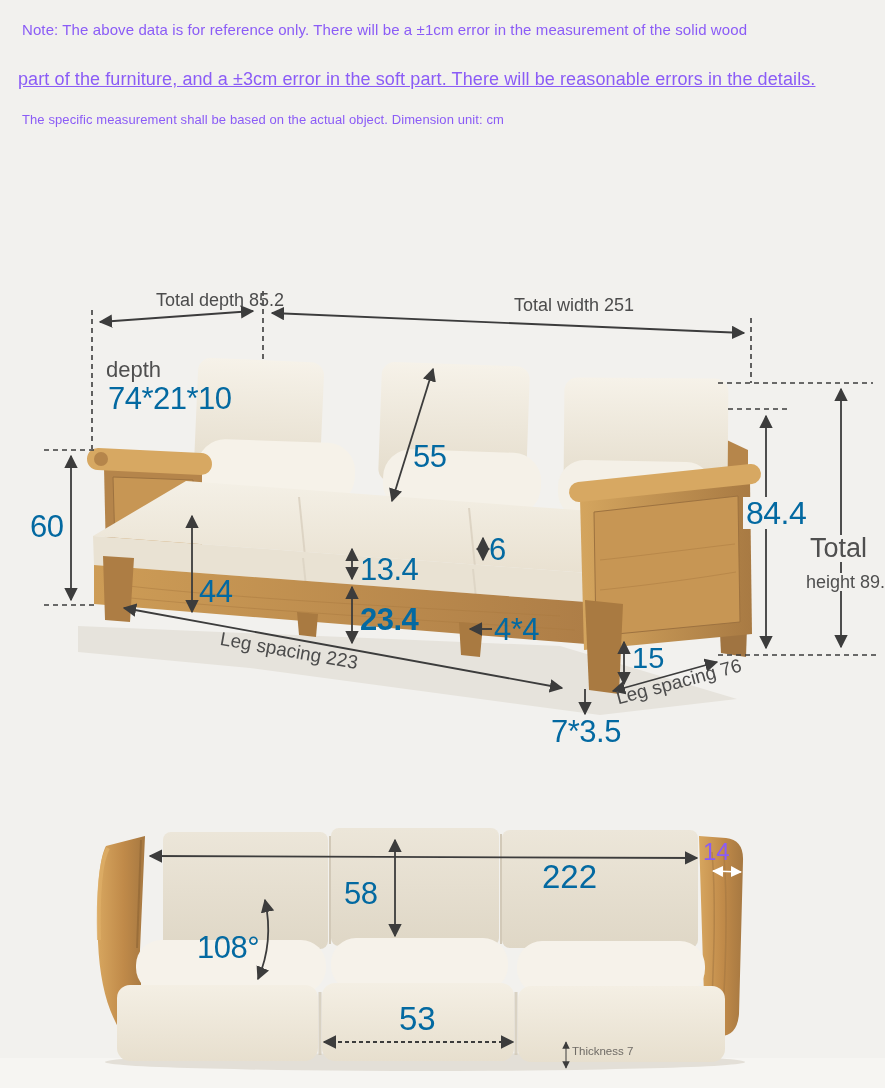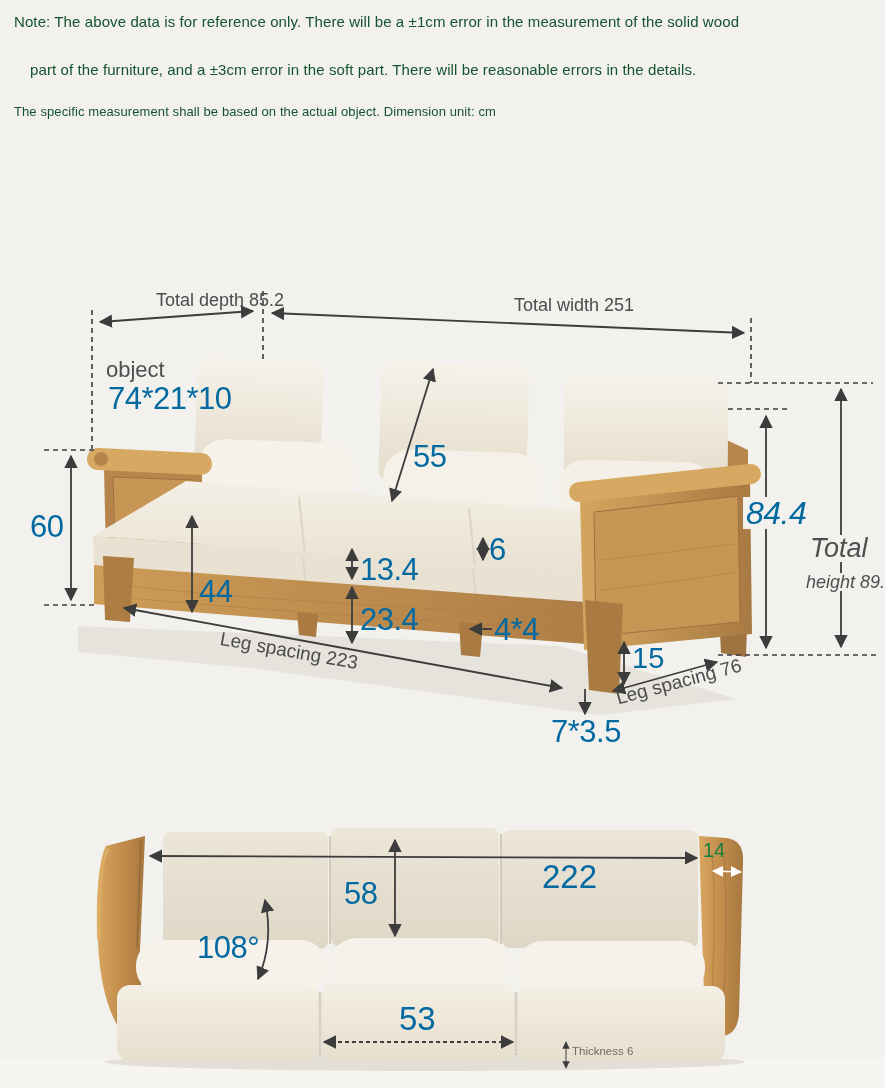--- a/index.html
+++ b/index.html
@@ -1,30 +1,30 @@
 <!DOCTYPE html>
 <html><head>
 <meta charset="utf-8">
 <style>
   html,body{margin:0;padding:0;}
   body{background:#e9e8e6;font-family:"Liberation Sans","DejaVu Sans",sans-serif;}
   .page{position:relative;width:885px;height:1088px;background:#f2f1ee;overflow:hidden;margin:0 auto;}
-  .notes p{margin:0;position:absolute;color:#14532d;letter-spacing:.1px;white-space:nowrap;}
+  .notes p{margin:8px;position:absolute;color:#8b5cf6;letter-spacing:.1px;white-space:nowrap;}
   .note-1{left:14px;top:13px;font-size:15px;}
-  .note-2{left:30px;top:61px;font-size:15px;}
+  .note-2{left:10px;top:61px;font-size:18px;text-decoration:underline;}
   .note-3{left:14px;top:104px;font-size:13px;}
   .scene{position:absolute;left:0;top:0;}
   .lbl{position:absolute;color:#0369a1;white-space:nowrap;line-height:1;}
   .dim-head{font-size:18px;color:#4c4c4c;}
   .dim-num{font-size:31px;letter-spacing:-.5px;}
   .dim-num-sm{font-size:29px;}
-  .bg-mask{background:#f2f1ee;padding:0 3px;font-style:italic;}
+  .bg-mask{background:#f2f1ee;padding:0 3px;}
   .rot{transform-origin:left top;}
   .muted{color:#4f4f4f;}
-  .white-lbl{color:#15803d;font-size:20px;}
+  .white-lbl{color:#8b5cf6;font-size:24px;}
   .tiny-lbl{font-size:11.5px;color:#6f6b66;}
 </style>
 </head>
 <body>
 
 <div class="page">
 
   <div class="notes">
     <p class="note-1">Note: The above data is for reference only. There will be a ±1cm error in the measurement of the solid wood</p>
     <p class="note-2">part of the furniture, and a ±3cm error in the soft part. There will be reasonable errors in the details.</p>
@@ -170,37 +170,37 @@
       <path d="M395,840 L395,936" marker-start="url(#ah)" marker-end="url(#ah)"></path>
       <path d="M265,900 Q274,942 258,979" marker-start="url(#ah)" marker-end="url(#ah)"></path>
       <path d="M324,1042 L513,1042" stroke-dasharray="4 3" marker-start="url(#ah)" marker-end="url(#ah)"></path>
       <path d="M566,1042 L566,1068" stroke-width="1" marker-start="url(#ah)" marker-end="url(#ah)"></path>
       <path d="M713,871 L741,872" stroke="#ffffff" stroke-width="1.6" marker-start="url(#ahw)" marker-end="url(#ahw)"></path>
     </g>
   </svg>
 
   <div class="lbl dim-head" style="left:117px;top:291px;margin-left:39px;">Total depth 85.2</div>
   <div class="lbl dim-head" style="left:514px;top:296px;">Total width 251</div>
-  <div class="lbl muted" style="left:106px;top:359px;font-size:22px;">object</div>
+  <div class="lbl muted" style="left:106px;top:359px;font-size:22px;">depth</div>
   <div class="lbl dim-num" style="left:108px;top:383px;">74*21*10</div>
   <div class="lbl dim-num" style="left:413px;top:441px;">55</div>
   <div class="lbl dim-num" style="left:30px;top:511px;">60</div>
   <div class="lbl dim-num" style="left:199px;top:576px;">44</div>
   <div class="lbl dim-num" style="left:360px;top:554px;">13.4</div>
   <div class="lbl dim-num" style="left:489px;top:534px;">6</div>
-  <div class="lbl dim-num" style="left:360px;top:604px;">23.4</div>
+  <div class="lbl dim-num" style="left:360px;top:604px;font-weight:bold;">23.4</div>
   <div class="lbl dim-num" style="left:494px;top:614px;">4*4</div>
   <div class="lbl dim-head rot" style="left:222px;top:629px;font-size:19px;transform:rotate(10deg);">Leg spacing 223</div>
   <div class="lbl dim-num-sm" style="left:632px;top:644px;">15</div>
   <div class="lbl dim-head rot" style="left:614px;top:689px;font-size:19px;transform:rotate(-15deg);">Leg spacing 76</div>
   <div class="lbl dim-num" style="left:551px;top:716px;">7*3.5</div>
   <div class="lbl dim-num bg-mask" style="left:743px;top:497px;font-size:32px;">84.4</div>
   <div class="lbl muted bg-mask" style="left:807px;top:535px;font-size:27px;">Total</div>
   <div class="lbl muted bg-mask" style="left:803px;top:573px;font-size:18px;">height 89.2</div>
 
   <div class="lbl" style="left:542px;top:860px;font-size:33px;">222</div>
   <div class="lbl white-lbl" style="left:703px;top:840px;">14</div>
   <div class="lbl dim-num" style="left:344px;top:878px;">58</div>
   <div class="lbl dim-num" style="left:197px;top:924px;margin-top:8px;">108°</div>
   <div class="lbl" style="left:399px;top:1002px;font-size:33px;">53</div>
-  <div class="lbl tiny-lbl" style="left:572px;top:1046px;">Thickness 6</div>
+  <div class="lbl tiny-lbl" style="left:572px;top:1046px;">Thickness 7</div>
 
 </div>
 
 </body></html>

